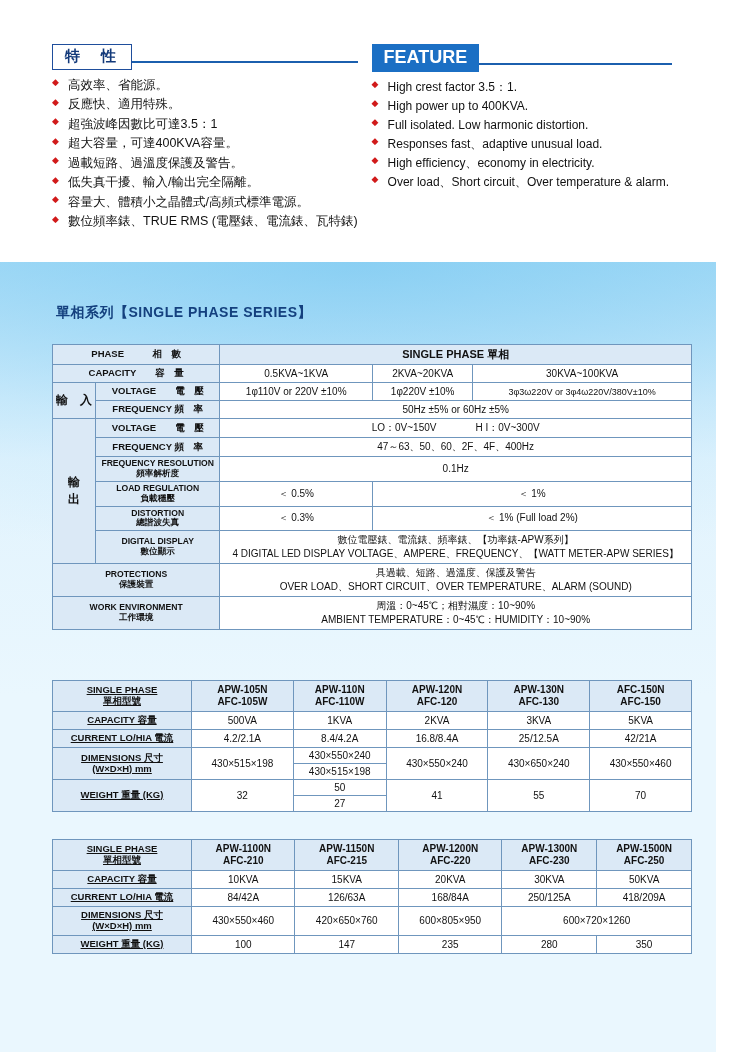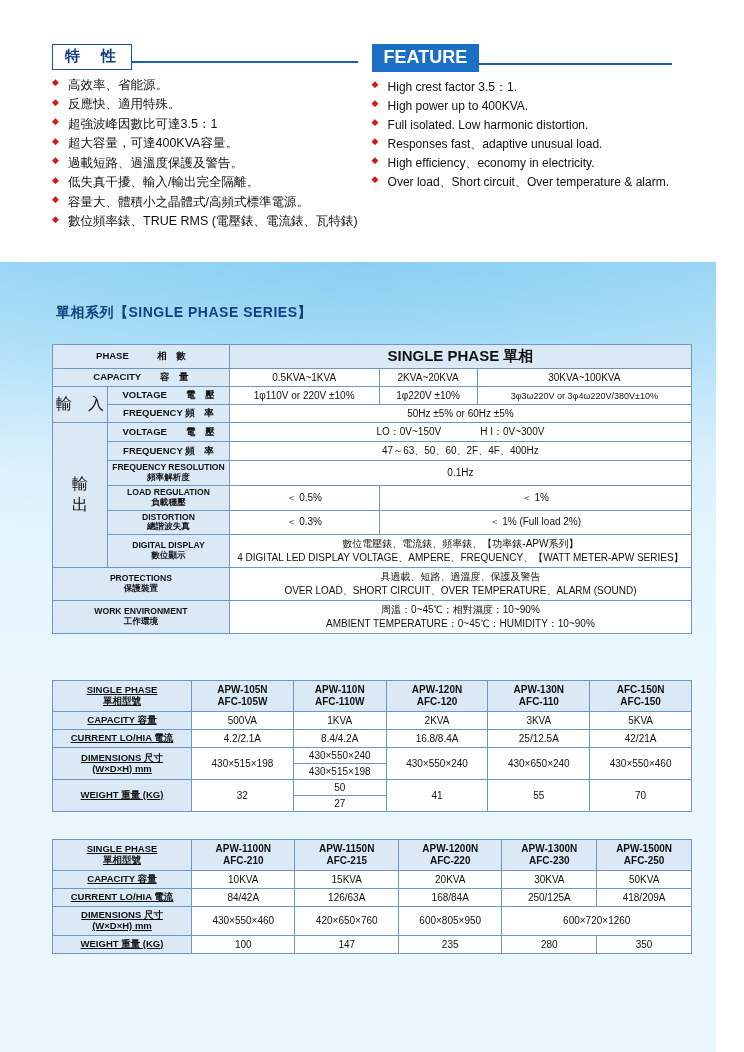--- a/index.html
+++ b/index.html
@@ -124,28 +124,28 @@
     background: #ffffff;
   }
   .t1 .lbl {
     background: #dbe9f6;
     font-weight: bold;
     font-size: 9.5px;
     white-space: nowrap;
   }
   .t1 .side {
     background: #dbe9f6;
-    font-weight: normal;
-    font-size: 16px;
+    font-weight: bold;
+    font-size: 12px;
     width: 16px;
   }
   .t1 .hdrcell {
     background: #dbe9f6;
     font-weight: bold;
-    font-size: 15px;
+    font-size: 11px;
   }
   .t1 .val { font-size: 10px; }
   .t1 .small { font-size: 8.6px; line-height: 1.15; }
 
   .t2, .t3 {
     position: absolute;
     left: 52px;
     width: 640px;
     background: #ffffff;
   }
@@ -334,21 +334,21 @@
         <td class="modelhdr">
           <div>APW-110N</div>
           <div>AFC-110W</div>
         </td>
         <td class="modelhdr">
           <div>APW-120N</div>
           <div>AFC-120</div>
         </td>
         <td class="modelhdr">
           <div>APW-130N</div>
-          <div>AFC-110</div>
+          <div>AFC-130</div>
         </td>
         <td class="modelhdr">
           <div>AFC-150N</div>
           <div>AFC-150</div>
         </td>
       </tr>
       <tr>
         <td class="rowlbl">CAPACITY 容量</td>
         <td>500VA</td>
         <td>1KVA</td>

